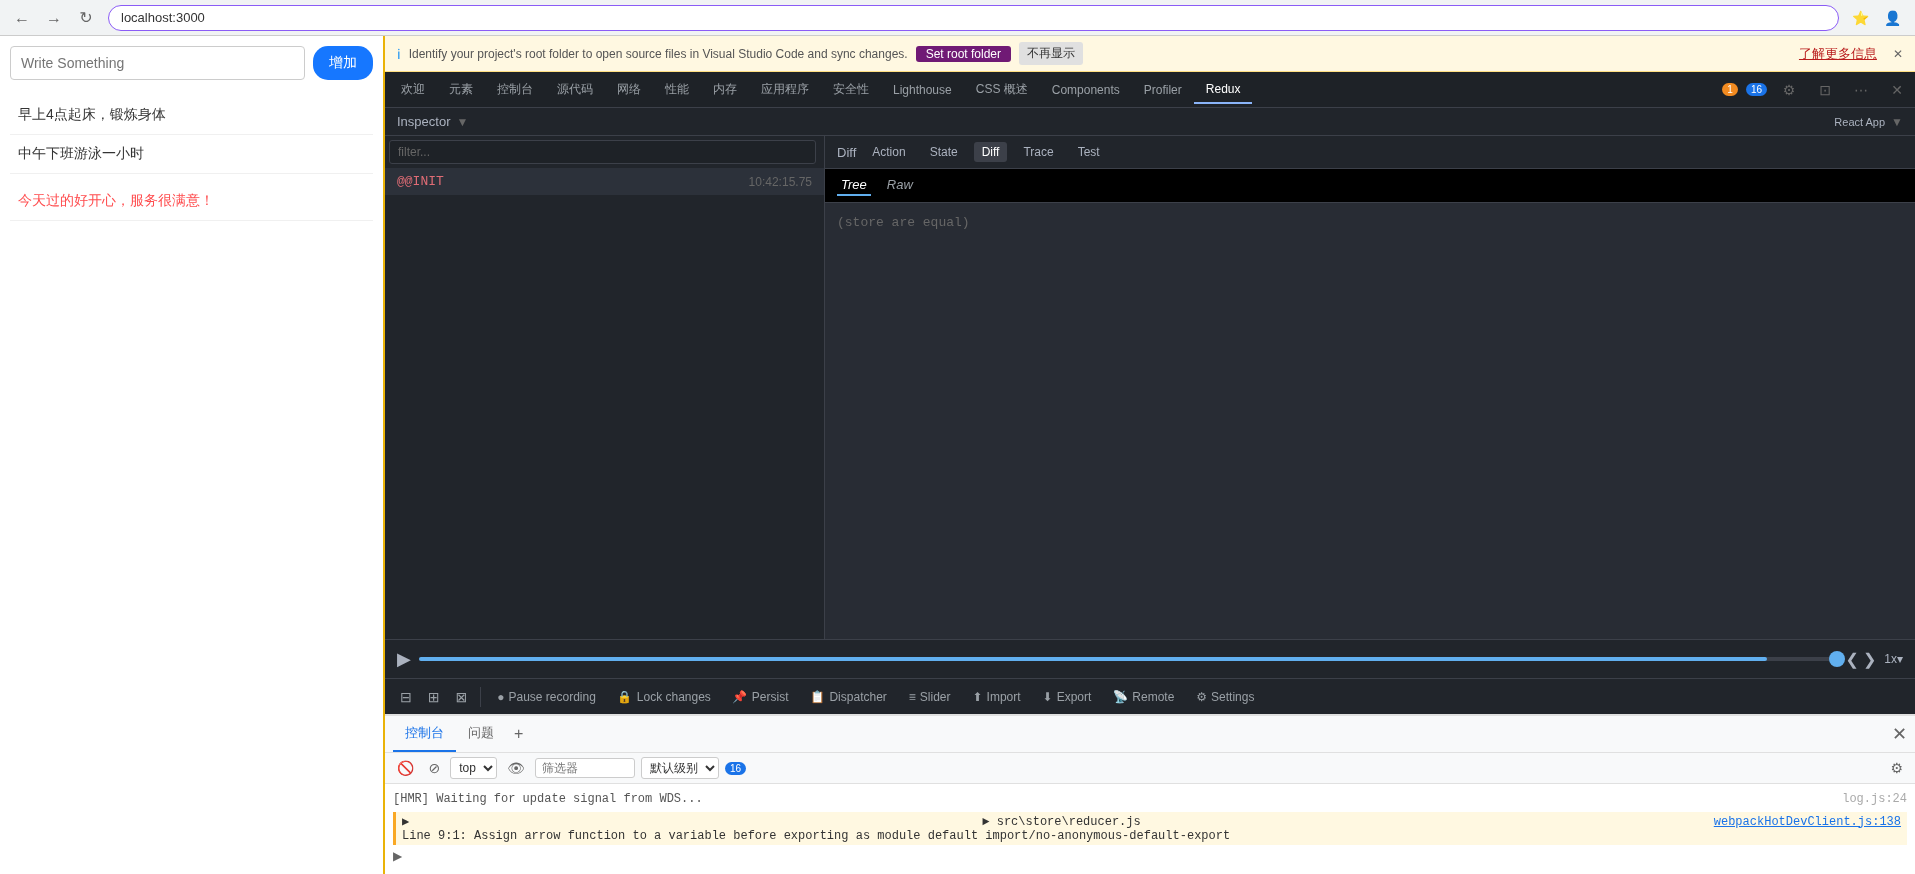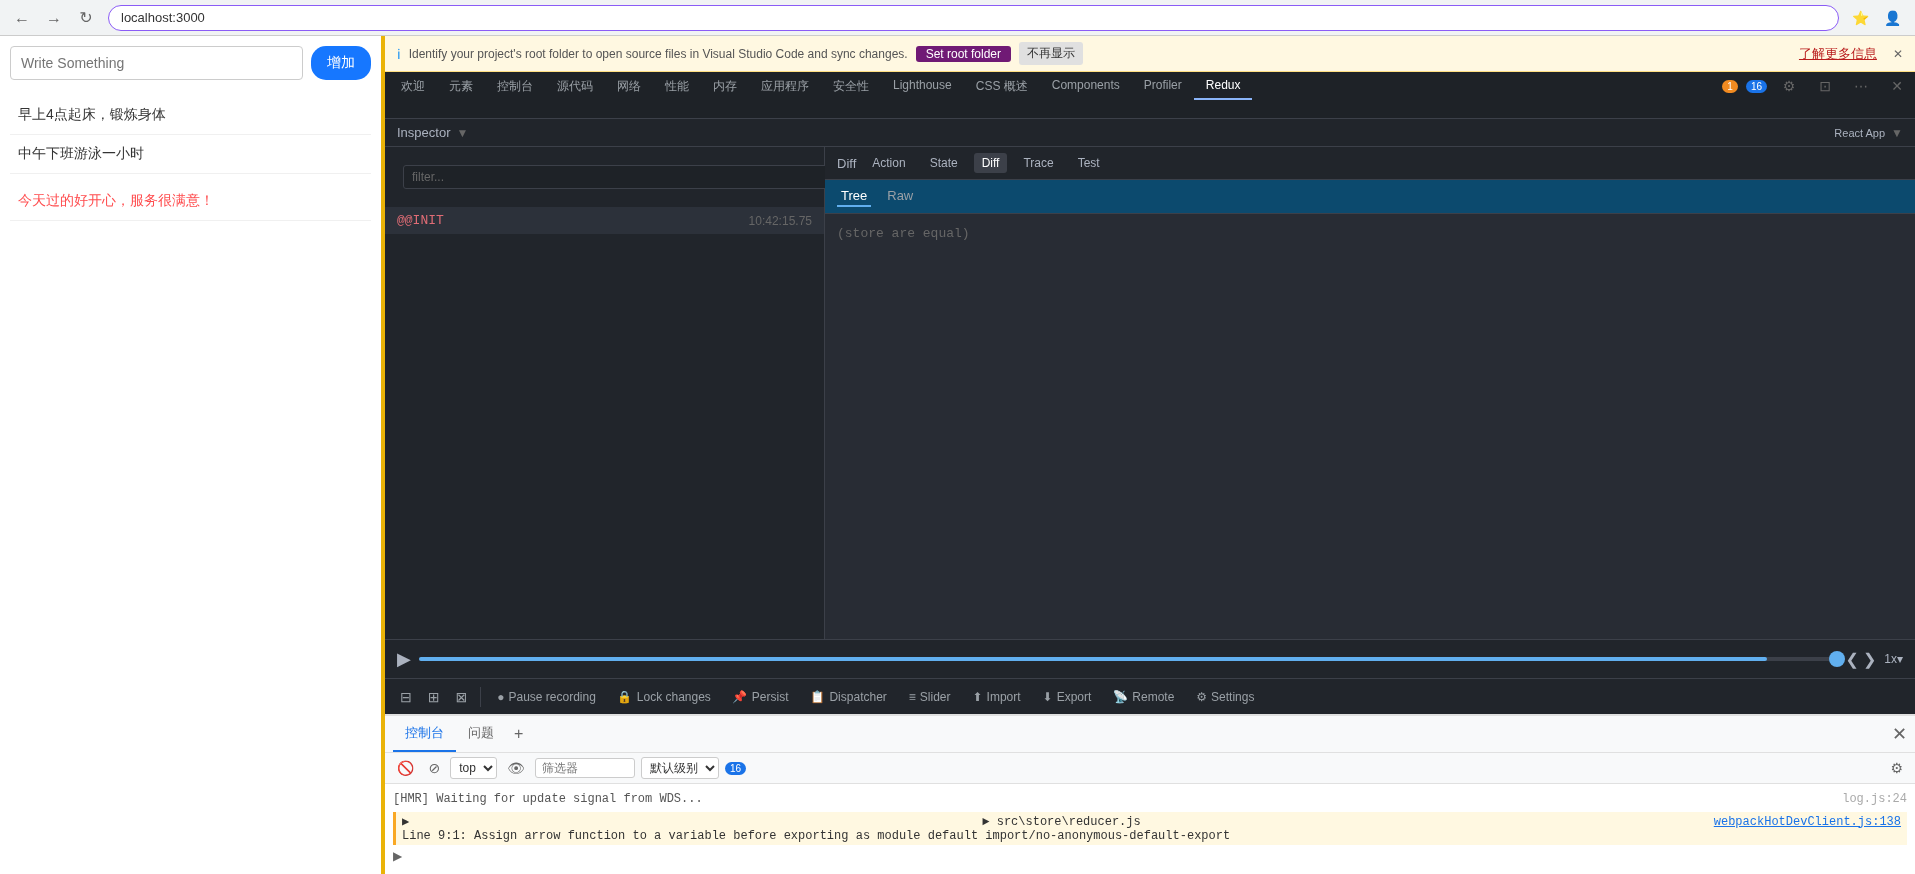--- a/index.html
+++ b/index.html
@@ -10,40 +10,40 @@
     .browser-nav-btns { display: flex; gap: 4px; }
     .nav-btn { width: 28px; height: 28px; border-radius: 50%; border: none; background: transparent; cursor: pointer; color: #666; font-size: 16px; display: flex; align-items: center; justify-content: center; }
     .address-bar { flex: 1; height: 26px; border: 1px solid #8b5cf6; border-radius: 13px; background: #fff; display: flex; align-items: center; padding: 0 12px; font-size: 13px; color: #333; }
     .browser-actions { display: flex; gap: 4px; }
     .browser-action { width: 28px; height: 28px; border-radius: 50%; border: none; background: transparent; cursor: pointer; color: #666; font-size: 14px; display: flex; align-items: center; justify-content: center; }
 
     
     .main-layout { display: flex; height: calc(874px - 36px); }
 
     
-    .app-panel { width: 385px; background: #fff; border-right: 4px solid #eab308; display: flex; flex-direction: column; padding: 10px; }
+    .app-panel { width: 385px; background: #fff; border-right: 2px solid #eab308; display: flex; flex-direction: column; padding: 10px; }
     .app-input-row { display: flex; gap: 8px; margin-bottom: 16px; }
     .app-input { flex: 1; border: 1px solid #ccc; border-radius: 4px; padding: 8px 10px; font-size: 14px; color: #999; }
     .app-add-btn { background: #1677ff; color: #fff; border: none; border-radius: 15px; padding: 8px 16px; cursor: pointer; font-size: 14px; }
     .app-item { padding: 10px 8px; border-bottom: 1px solid #f0f0f0; font-size: 14px; color: #333; }
     .app-item.red { color: #ff4d4f; margin-top: 8px; }
 
     
     .devtools-panel { flex: 1; display: flex; flex-direction: column; background: #282c34; }
 
     
     .info-banner { background: #fff8e1; border-bottom: 1px solid #ffe082; padding: 6px 12px; display: flex; align-items: center; gap: 8px; font-size: 12px; color: #555; }
     .info-banner .info-icon { color: #2196f3; font-size: 14px; }
     .info-banner .set-root-btn { background: #701a75; color: #fff; border: none; padding: 1px 10px; border-radius: 3px; cursor: pointer; font-size: 12px; }
     .info-banner .dismiss-btn { background: #e0e0e0; color: #333; border: none; padding: 3px 8px; border-radius: 3px; cursor: pointer; font-size: 12px; }
     .info-banner .learn-more { margin-left: auto; color: #b91c1c; cursor: pointer; font-size: 13px; text-decoration: underline; }
     .info-banner .close-info { color: #666; cursor: pointer; margin-left: 8px; }
 
     
-    .devtools-tabs { background: #1e2227; border-bottom: 1px solid #3c4049; display: flex; align-items: flex-start; padding: 0 4px; height: 47px; overflow: hidden; }
+    .devtools-tabs { background: #1e2227; border-bottom: 1px solid #3c4049; display: flex; align-items: center; padding: 0 4px; height: 36px; overflow: hidden; }
     .devtools-tab { padding: 6px 12px; color: #9aa0a6; cursor: pointer; font-size: 12px; white-space: nowrap; }
     .devtools-tab.active { color: #ffffff; border-bottom: 2px solid #8ab4f8; }
     .devtools-tab.redux-active { color: #ffffff; border-bottom: 2px solid #8ab4f8; }
     .devtools-tabs-right { margin-left: auto; display: flex; align-items: center; gap: 8px; }
     .tab-badge { background: #f28b21; color: #fff; border-radius: 10px; padding: 1px 5px; font-size: 10px; }
     .tab-badge-blue { background: #1a73e8; color: #fff; border-radius: 10px; padding: 1px 5px; font-size: 10px; }
 
     
     .redux-inspector { display: flex; flex-direction: column; flex: 1; background: #282c34; }
 
@@ -52,34 +52,34 @@
     .inspector-title { color: #abb2bf; font-size: 13px; }
     .inspector-dropdown-icon { color: #666; margin-left: 6px; cursor: pointer; }
     .react-app-title { color: #abb2bf; font-size: 11px; margin-left: auto; }
     .react-app-dropdown { color: #666; margin-left: 6px; cursor: pointer; }
 
     
     .inspector-body { display: flex; flex: 1; overflow: hidden; }
 
     
     .list-panel { width: 440px; border-right: 1px solid #3c4049; display: flex; flex-direction: column; background: #21252b; }
-    .filter-input { background: #1e2227; border: 1px solid #3c4049; color: #abb2bf; padding: 4px 8px; margin: 18px; border-radius: 3px; font-size: 12px; width: calc(100% - 12px); }
+    .filter-input { background: #1e2227; border: 1px solid #3c4049; color: #abb2bf; padding: 4px 8px; margin: 4px; border-radius: 3px; font-size: 12px; width: calc(100% - 12px); }
     .filter-input::placeholder { color: #666; }
     .list-item-row { display: flex; align-items: center; padding: 6px 12px; cursor: pointer; }
     .list-item-row.selected { background: #2c313a; }
     .list-item-name { color: #e06c75; font-size: 13px; font-family: 'Courier New', monospace; flex: 1; }
     .list-item-time { color: #666; font-size: 12px; }
 
     
     .diff-panel { flex: 1; display: flex; flex-direction: column; background: #282c34; }
     .diff-header { display: flex; align-items: center; padding: 6px 12px; border-bottom: 1px solid #3c4049; background: #21252b; gap: 8px; }
     .diff-label { color: #abb2bf; font-size: 13px; }
     .diff-btn { background: transparent; border: none; color: #abb2bf; padding: 3px 8px; cursor: pointer; font-size: 12px; border-radius: 3px; }
     .diff-btn.active { background: #3c4049; color: #fff; }
-    .diff-tabs { display: flex; padding: 6px 12px; border-bottom: 1px solid #3c4049; gap: 12px; background: #0c4a6e; }
+    .diff-tabs { display: flex; padding: 6px 12px; border-bottom: 1px solid #3c4049; gap: 12px; background: #000000; font-style: italic; }
     .diff-tab { color: #9aa0a6; cursor: pointer; font-size: 13px; padding: 2px 4px; }
     .diff-tab.active { color: #fff; border-bottom: 2px solid #61afef; }
     .diff-content { flex: 1; padding: 12px; color: #666; font-size: 13px; font-family: 'Courier New', monospace; }
 
     
     .playback-bar { background: #21252b; border-top: 1px solid #3c4049; padding: 8px 12px; display: flex; align-items: center; gap: 8px; }
     .play-btn { color: #abb2bf; cursor: pointer; font-size: 18px; background: transparent; border: none; }
     .slider-track { flex: 1; height: 4px; background: #3c4049; border-radius: 2px; position: relative; }
     .slider-fill { width: 95%; height: 100%; background: #61afef; border-radius: 2px; }
     .slider-thumb { width: 16px; height: 16px; background: #61afef; border-radius: 50%; position: absolute; right: -8px; top: -6px; cursor: pointer; }

